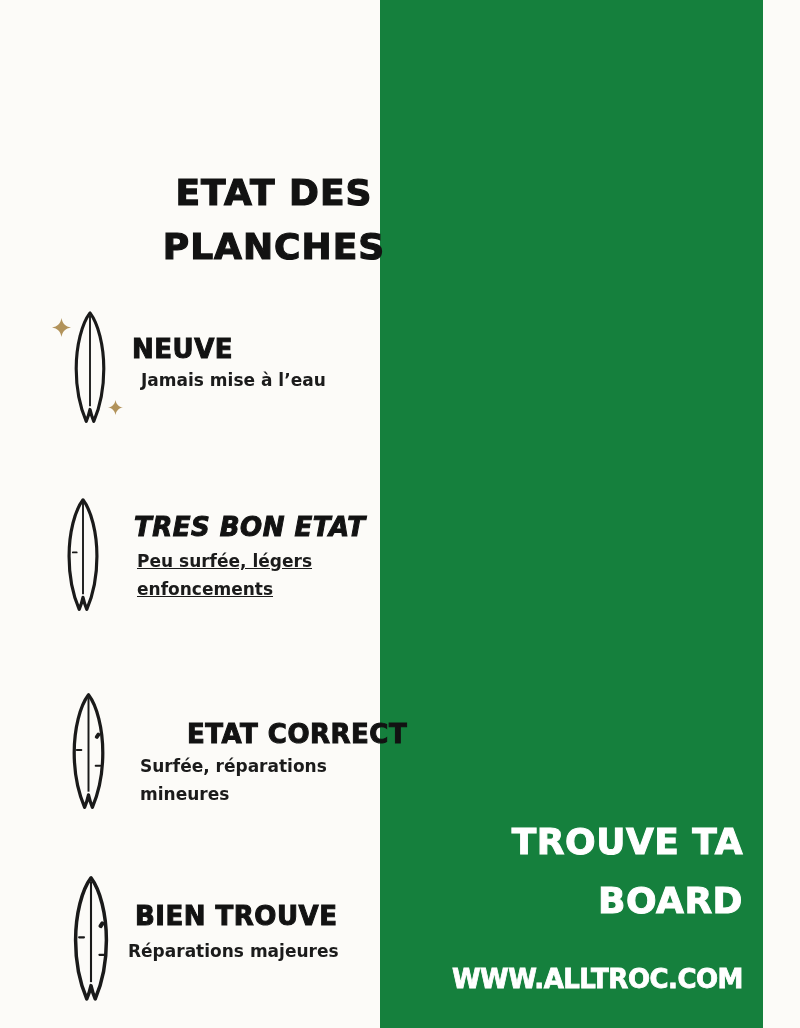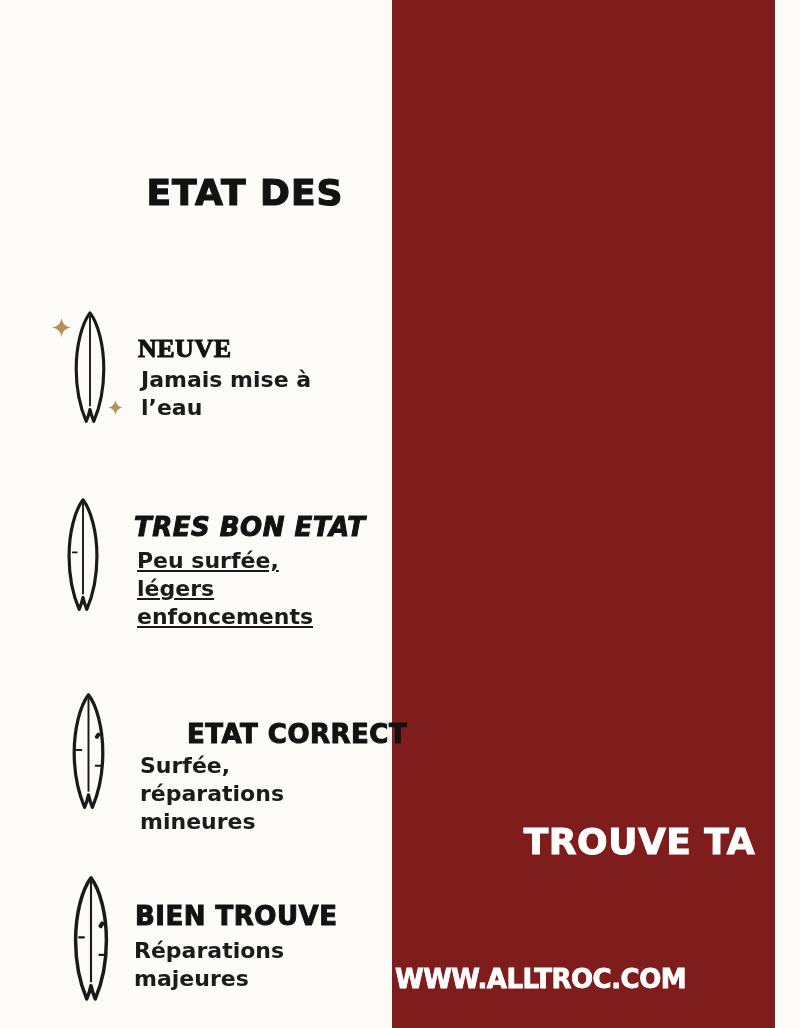--- a/index.html
+++ b/index.html
@@ -3,90 +3,91 @@
 <meta charset="utf-8">
 <style>
   html,body { margin:0; padding:0; }
   body { font-family:"DejaVu Sans","Liberation Sans",sans-serif; }
   .page {
     position:relative; width:800px; height:1028px;
     background:#fcfbf8; overflow:hidden;
   }
   .brand-panel {
     position:absolute; left:380px; top:0; width:383px; height:1028px;
-    background:#7f1d1d;
-    margin-left:12px;
+    background:#15803d;
   }
   .title {
-    position:absolute; left:120px; top:166px; width:250px;
+    position:absolute; left:149px; top:166px; width:250px;
     text-align:center; color:#121212;
     font-size:36px; font-weight:800; line-height:54px; letter-spacing:1px;
     -webkit-text-stroke:1.2px #121212;
   }
   .section { position:absolute; }
   .board-icon { position:absolute; }
   .board-icon svg { display:block; width:100%; height:100%; }
   .sparkle { position:absolute; }
   .sparkle svg { display:block; width:100%; height:100%; }
   .cond-name {
     position:absolute; color:#121212;
     font-size:26px; font-weight:800; letter-spacing:0.5px;
     -webkit-text-stroke:1px #121212; white-space:nowrap;
   }
   .cond-desc {
     position:absolute; color:#1b1b1b;
-    font-size:22px; font-weight:700; line-height:28px; width:218px;
+    font-size:17px; font-weight:700; line-height:28px; width:218px;
   }
   .tagline {
     position:absolute; right:20px; top:812px; width:340px;
     text-align:right; color:#ffffff;
     font-size:36px; font-weight:800; line-height:59px; letter-spacing:0.5px;
     -webkit-text-stroke:1px #ffffff;
   }
   .website {
     position:absolute; right:20px; top:964px; width:360px;
-    text-align:left; color:#ffffff;
+    text-align:right; color:#ffffff;
     font-size:26px; font-weight:800; letter-spacing:-0.5px;
     -webkit-text-stroke:0.8px #ffffff; white-space:nowrap;
   }
 </style>
 </head>
 <body>
 
 <div class="page">
 
   <div class="brand-panel">
     <div class="tagline">
       <div>TROUVE TA</div>
+      <div>BOARD</div>
     </div>
     <div class="website">WWW.ALLTROC.COM</div>
   </div>
 
   <div class="title">
     <div>ETAT DES</div>
+    <div>PLANCHES</div>
   </div>
 
   <div class="section">
     <div class="sparkle" style="left:52px; top:318px; width:19px; height:19px;">
       <svg viewBox="0 0 24 24">
           <path d="M12 0C13.2 7 17 10.8 24 12C17 13.2 13.2 17 12 24C10.8 17 7 13.2 0 12C7 10.8 10.8 7 12 0Z" fill="#b2935b"></path>
         </svg>
     </div>
     <div class="sparkle" style="left:108px; top:400px; width:15px; height:15px;">
       <svg viewBox="0 0 24 24">
           <path d="M12 0C13.2 7 17 10.8 24 12C17 13.2 13.2 17 12 24C10.8 17 7 13.2 0 12C7 10.8 10.8 7 12 0Z" fill="#b2935b"></path>
         </svg>
     </div>
     <div class="board-icon" style="left:68px; top:311px; width:44px; height:116px;">
       <svg viewBox="0 0 60 185" fill="none" stroke="#1a1a1a">
         <path d="M30 3C17 20 8 55 8 92C8 126 15 155 24 176C26.5 170 28.5 164 30 157C31.5 164 33.5 170 36 176C45 155 52 126 52 92C52 55 43 20 30 3Z" stroke-width="5" stroke-linejoin="round"></path>
         <path d="M30 8L30 152" stroke-width="3"></path>
       </svg>
     </div>
-    <div class="cond-name" style="left:138px; top:334px;font-family:Liberation Serif, serif;">NEUVE</div>
+    <div class="cond-name" style="left:132px; top:334px;">NEUVE</div>
     <div class="cond-desc" style="left:141px; top:366px;">Jamais mise à l’eau</div>
   </div>
 
   <div class="section">
     <div class="board-icon" style="left:64px; top:493px; width:38px; height:127px;">
       <svg viewBox="0 0 60 185" fill="none" stroke="#1a1a1a">
         <path d="M30 3C17 20 8 55 8 92C8 126 15 155 24 176C26.5 170 28.5 164 30 157C31.5 164 33.5 170 36 176C45 155 52 126 52 92C52 55 43 20 30 3Z" stroke-width="5" stroke-linejoin="round"></path>
         <path d="M30 8L30 152" stroke-width="3"></path>
         <path d="M14 86L20 86" stroke-width="3" stroke-linecap="round"></path>
       </svg>
@@ -113,16 +114,16 @@
     <div class="board-icon" style="left:70px; top:872px; width:42px; height:137px;">
       <svg viewBox="0 0 60 185" fill="none" stroke="#1a1a1a">
         <path d="M30 3C17 20 8 55 8 92C8 126 15 155 24 176C26.5 170 28.5 164 30 157C31.5 164 33.5 170 36 176C45 155 52 126 52 92C52 55 43 20 30 3Z" stroke-width="5" stroke-linejoin="round"></path>
         <path d="M30 8L30 152" stroke-width="3"></path>
         <path d="M13 88L20 88" stroke-width="3" stroke-linecap="round"></path>
         <rect x="-5" y="-3" width="10" height="6" rx="2.5" fill="#1a1a1a" stroke="none" transform="translate(45 70) rotate(-55)"></rect>
         <path d="M42 113L49 113" stroke-width="3" stroke-linecap="round"></path>
       </svg>
     </div>
     <div class="cond-name" style="left:135px; top:901px;">BIEN TROUVE</div>
-    <div class="cond-desc" style="left:134px; top:937px; width:240px;">Réparations majeures</div>
+    <div class="cond-desc" style="left:128px; top:937px; width:240px;">Réparations majeures</div>
   </div>
 
 </div>
 
 </body></html>

